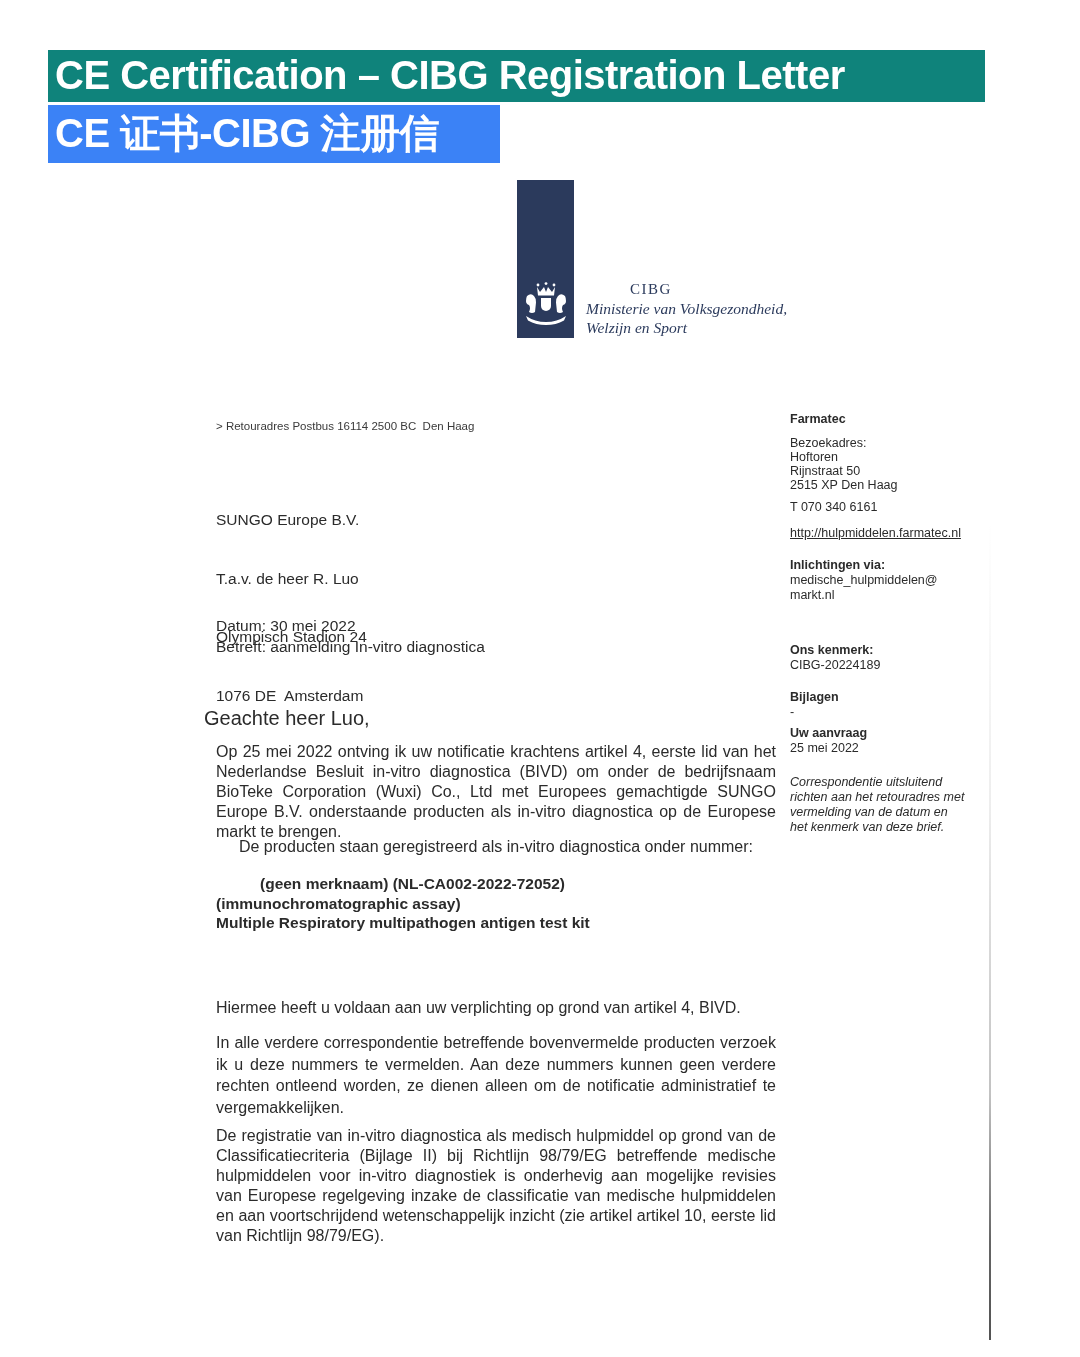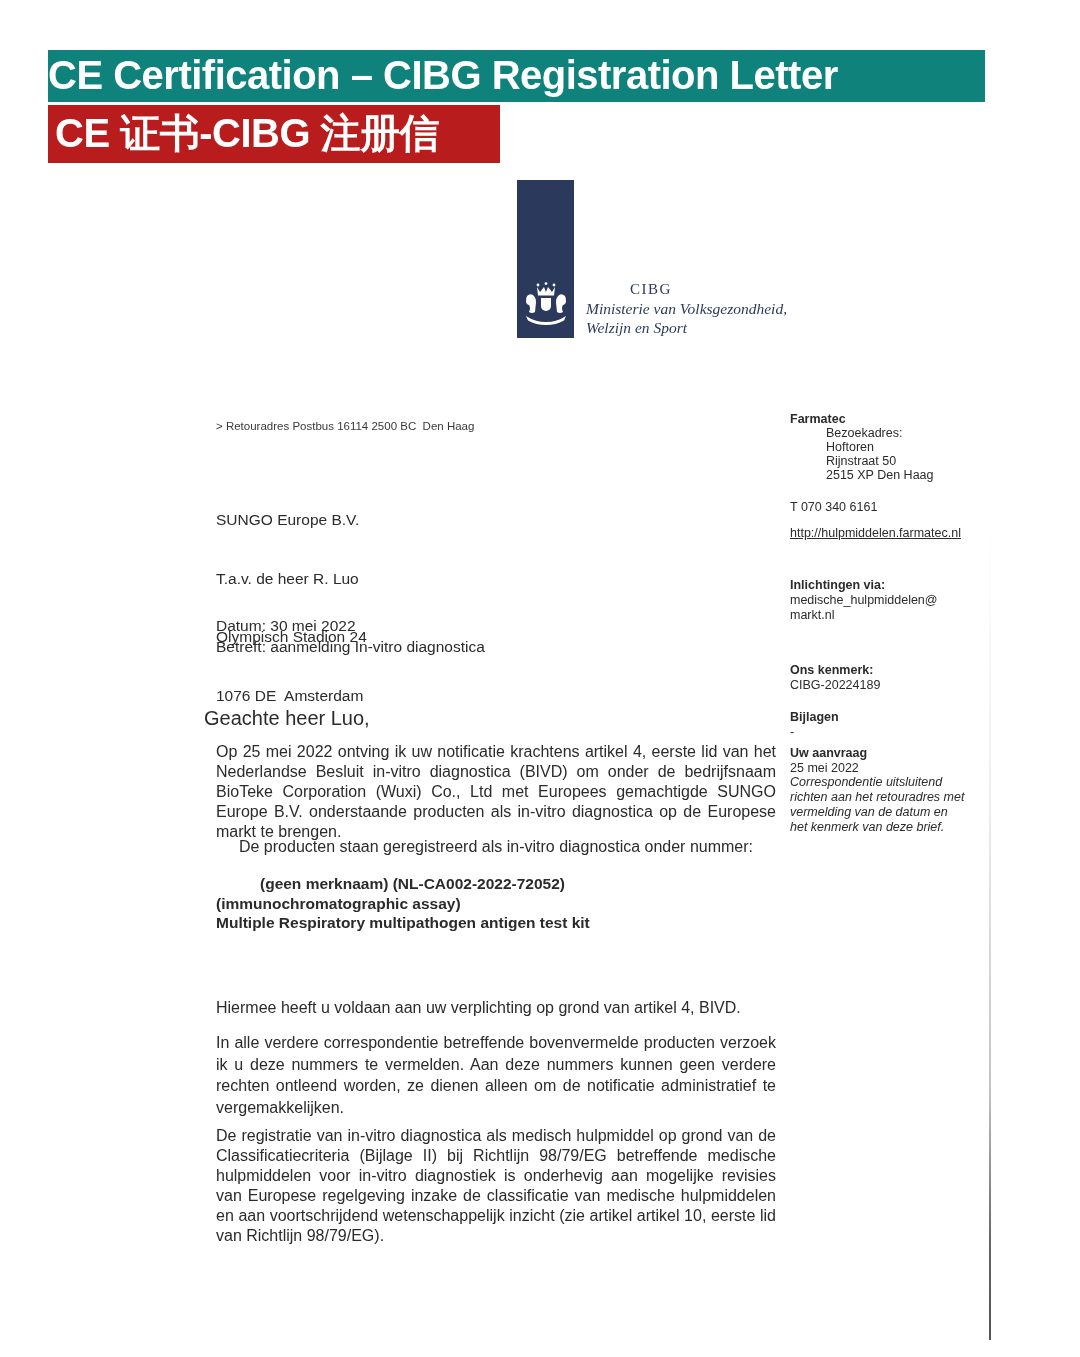--- a/index.html
+++ b/index.html
@@ -4,26 +4,26 @@
 <style>
   html,body { margin:0; padding:0; background:#ffffff; }
   .page {
     position:relative; width:1080px; height:1357px; background:#ffffff;
     font-family:"Liberation Sans", sans-serif; color:#2b2b2b; overflow:hidden;
   }
   
   .banner1 {
     position:absolute; left:48px; top:50px; width:937px; height:52px;
     background:#0f837b; color:#ffffff; font-weight:bold; font-size:40px;
-    line-height:50px; padding-left:0; box-sizing:border-box;
+    line-height:50px; padding-left:7px; box-sizing:border-box;
     letter-spacing:-0.5px; white-space:nowrap; overflow:hidden;
   }
   .banner2 {
     position:absolute; left:48px; top:105px; width:452px; height:58px;
-    background:#b91c1c; color:#ffffff; font-weight:bold; font-size:40px;
+    background:#3b82f6; color:#ffffff; font-weight:bold; font-size:40px;
     line-height:56px; padding-left:7px; box-sizing:border-box;
     letter-spacing:-0.5px; white-space:nowrap; overflow:hidden;
   }
   
   .logo-bar {
     position:absolute; left:517px; top:180px; width:57px; height:158px;
     background:#2b3a5c;
   }
   .logo-bar svg { position:absolute; left:50%; bottom:8px; transform:translateX(-50%); }
   .logo-text {
@@ -42,31 +42,31 @@
   .p1 { top:742px; }
   .p2 { top:837px; text-align:center; }
   .products { left:216px; top:874px; width:580px; font-size:15.5px; font-weight:bold; line-height:19.5px; }
   .prod-indent { padding-left:44px; }
   .p3 { top:998px; text-align:left; }
   .p4 { top:1032px; line-height:21.5px; }
   .p5 { top:1126px; }
   
   .sb { position:absolute; left:790px; width:188px; font-size:12.5px; line-height:14px; color:#2b2b2b; }
   .sb-dept { top:412px; font-weight:bold; }
-  .sb-bezoek { top:426px;margin-left:36px; }
+  .sb-bezoek { top:436px; }
   .sb-phone { top:500px; }
   .sb-url { top:526px; }
   .sb-url a { color:#2b2b2b; text-decoration:underline; }
   .sb-inl { top:558px; line-height:15px; }
   .sb-inl .lbl { font-weight:bold; }
   .sb-kenmerk { top:643px; line-height:15px; }
   .sb-bijlagen { top:690px; line-height:15px; }
   .sb-aanvraag { top:726px; line-height:15px; }
   .sb-note { top:775px; width:178px; font-style:italic; line-height:15px; font-size:12.5px; }
-  .sb .lbl { font-weight:bold;margin-top:20px; }
+  .sb .lbl { font-weight:bold; }
   
   .footer { left:795px; top:1338px; font-size:12px; color:#0c4a6e;margin-top:38px; }
   
   .edge-line {
     position:absolute; left:989px; top:520px; width:1.5px; height:820px;
     background:linear-gradient(to bottom,
       rgba(110,110,110,0) 0%,
       rgba(110,110,110,0.12) 35%,
       rgba(80,80,80,0.35) 70%,
       rgba(50,50,50,0.75) 88%,

